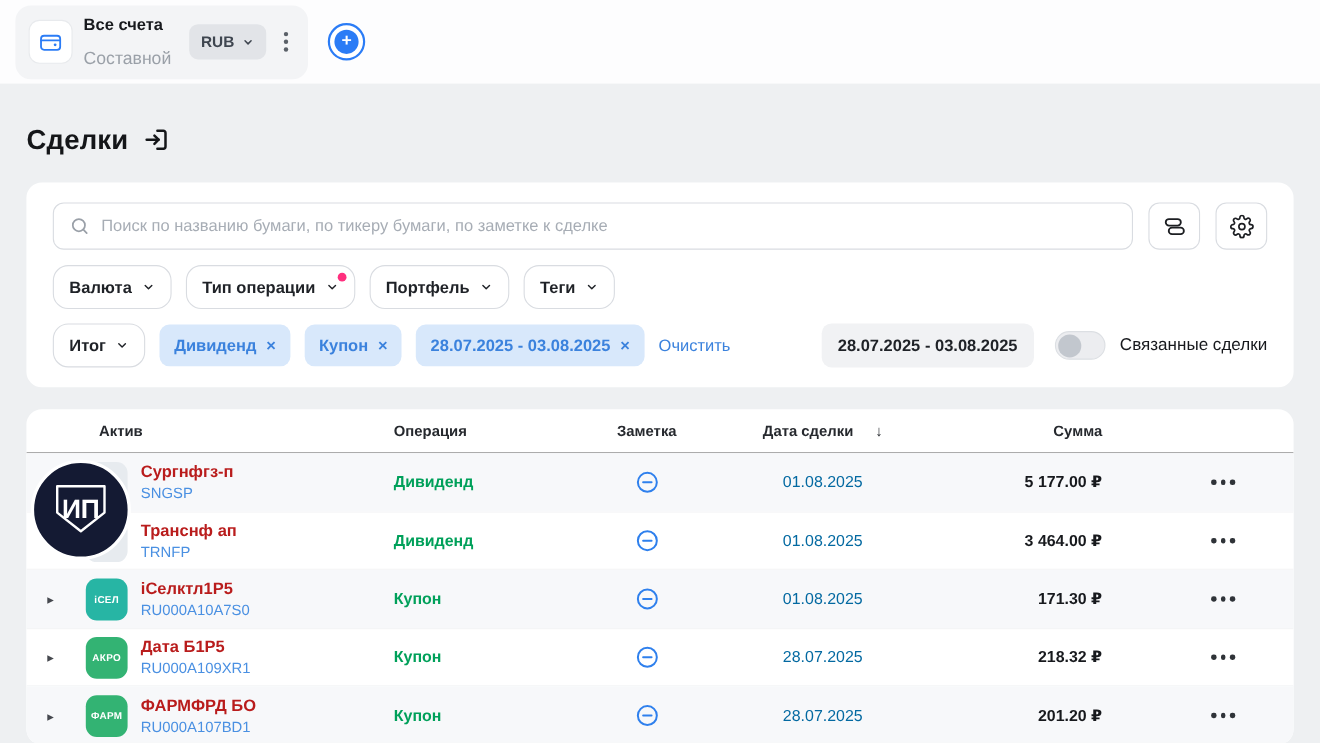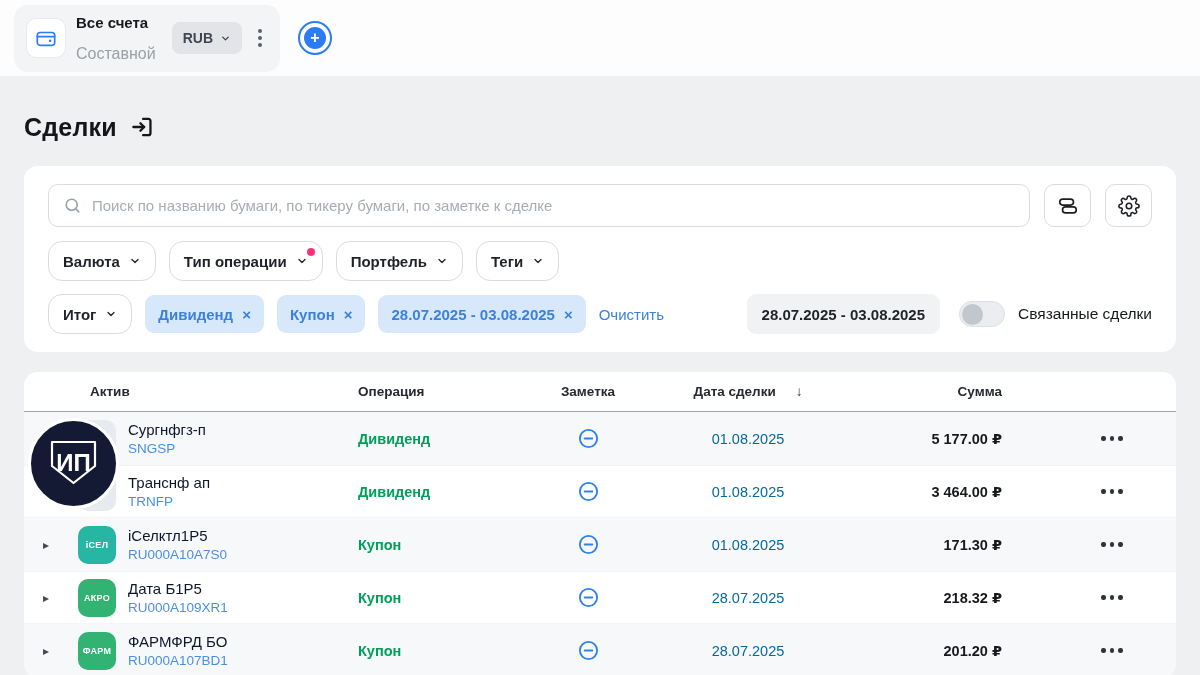--- a/index.html
+++ b/index.html
@@ -48,21 +48,21 @@
   .th-asset { padding-left:22px; }
   .th-note, .th-date { text-align:center; }
   .th-date { display:flex; align-items:center; justify-content:center; gap:20px; cursor:pointer; }
   .th-amount { text-align:right; padding-right:46px; }
   .trow { height:53px; cursor:pointer; }
   .trow.odd { background:#f7f8fa; }
   .trow.even { background:#ffffff; border-top:1px solid #f3f4f6; border-bottom:1px solid #f3f4f6; }
   .cell-caret { text-align:center; font-size:12px; color:#45484e; }
   .cell-asset { display:flex; align-items:center; gap:12px; padding-left:10px; }
   .ticker-icon { width:38px; height:38px; border-radius:10px; display:flex; align-items:center; justify-content:center; font-size:9px; font-weight:800; letter-spacing:0.3px; flex:0 0 38px; }
-  .asset-name { font-size:15px; font-weight:400; color:#0f172a; }
+  .asset-name { font-size:15px; font-weight:700; color:#b91c1c; }
   .asset-ticker { font-size:13.5px; color:#4a90e2; margin-top:3px; cursor:pointer; }
   .cell-op { font-size:14.5px; font-weight:600; color:#00a05a; }
   .cell-note { display:flex; justify-content:center; }
   .cell-date { text-align:center; font-size:14.5px; font-weight:500; color:#0369a1; }
   .cell-amount { text-align:right; padding-right:46px; font-size:14.5px; font-weight:600; color:#17191d; }
   .cell-menu { display:flex; justify-content:center; }
   .kebab-h { display:flex; gap:4px; padding:6px; cursor:pointer; }
   .kebab-h i { width:4.5px; height:4.5px; border-radius:50%; background:#2f3338; }
   
   .watermark { position:absolute; left:27px; top:417px; width:93px; height:93px; z-index:6; pointer-events:none; }

